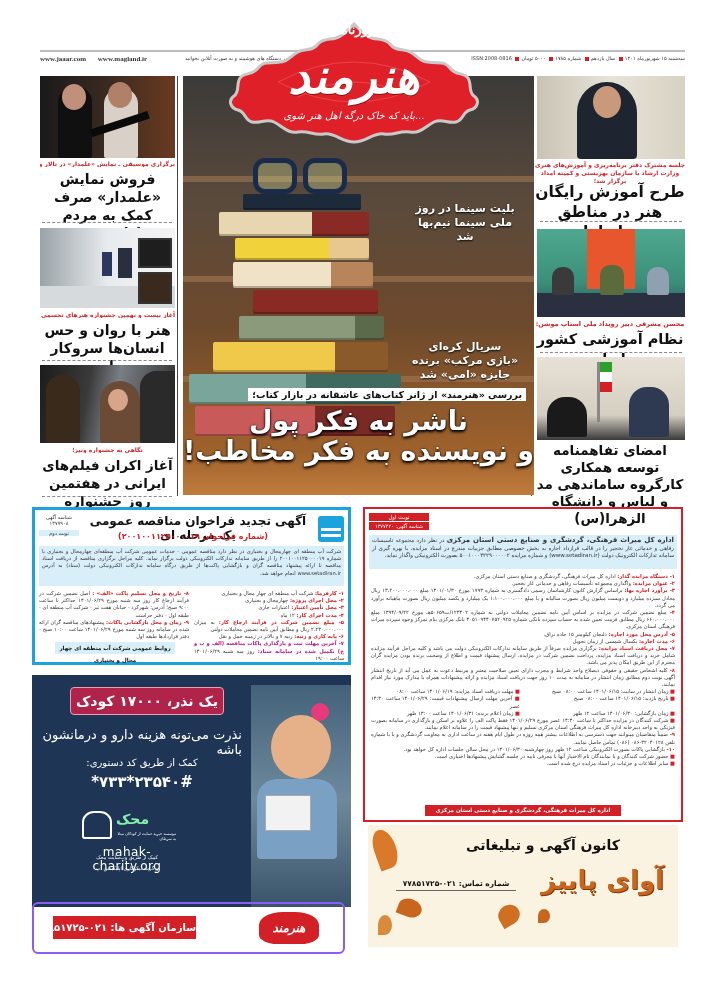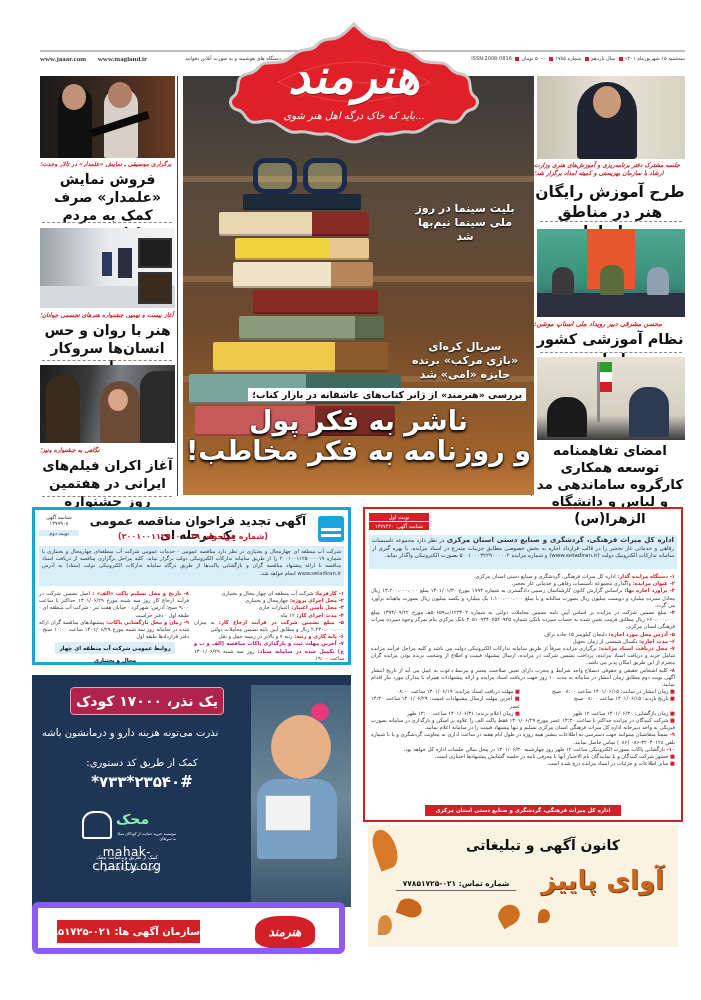--- a/index.html
+++ b/index.html
@@ -22,21 +22,21 @@
   .masthead svg { width: 100%; height: 100%; display: block; }
   .masthead .mh-daily { position: absolute; left: 0; right: 0; top: 0; text-align: center; color: #fff; font-family: "DejaVu Serif", serif; font-size: 13px; font-weight: bold; }
   .masthead .mh-name { position: absolute; left: 0; right: 0; top: 26px; text-align: center; color: #fff; font-family: "DejaVu Serif", serif; font-size: 48px; font-weight: bold; font-style: italic; text-shadow: 0 1px 0 #8a0d12; }
   .masthead .mh-tag { position: absolute; left: 60px; right: 60px; top: 88px; text-align: center; color: #fff; font-family: "DejaVu Serif", serif; font-size: 10px; font-style: italic; }
 
   
   .vline { width: 1px; background: #444; }
 
   
   .story-img { overflow: hidden; }
-  .kicker { font-size: 6.5px; font-weight: bold; color: #d31f26; text-align: left; white-space: nowrap; overflow: hidden; font-style: italic; }
+  .kicker { font-size: 6.5px; font-weight: bold; color: #d31f26; text-align: center; white-space: nowrap; overflow: hidden; }
   .headline { font-weight: bold; font-size: 15.5px; line-height: 20px; text-align: center; color: #111; }
   .sep { height: 1px; border-top: 1px dashed #888; }
 
   
   .hero { left: 183px; top: 76px; width: 351px; height: 419px; overflow: hidden; background: linear-gradient(180deg,#3b3a38 0%,#5a4a3c 30%,#6e4a2c 60%,#a0622c 90%,#c17c3c 100%); }
   .hero .shelf { position: absolute; left: 0; right: 0; height: 6px; background: #a07852; opacity: .6; }
   .hero .book { position: absolute; border-radius: 2px; box-shadow: inset 0 -2px 0 rgba(0,0,0,.25); }
   .hero .overlay-box { position: absolute; color: #fff; font-weight: bold; text-align: center; font-size: 11px; line-height: 14px; text-shadow: 0 1px 2px #000; }
   .hero .kick-box { position: absolute; right: 8px; top: 384px; background: #fff; color: #111; font-size: 9.5px; font-weight: bold; padding: 1px 4px; white-space: nowrap; }
   .hero .main-title { position: absolute; left: 0; right: 0; top: 392px; text-align: center; color: #fff; font-weight: bold; font-size: 27px; line-height: 30px; text-shadow: 0 2px 3px #000, 0 0 2px #000; }
@@ -44,21 +44,21 @@
   
   .ad-blue { left: 32px; top: 507px; width: 319px; height: 158px; border: 3px solid #1aa3dc; }
   .ad-red { left: 363px; top: 507px; width: 320px; height: 315px; border: 2px solid #d31f26; }
   .ad-title { font-weight: bold; text-align: center; }
   .ad-body { font-size: 5.2px; line-height: 7.2px; color: #333; text-align: justify; }
   .ad-body .r { color: #d31f26; font-weight: bold; }
   .ad-body .m { color: #c2127d; font-weight: bold; }
   .box-lightblue { background: #d8eef9; }
 
   .mahak { left: 32px; top: 675px; width: 319px; height: 232px; background: #1e3555; overflow: hidden; }
-  .hr-ad { left: 32px; top: 902px; width: 313px; height: 52px; border: 6px solid #8b5cf6; border-radius: 6px; }
+  .hr-ad { left: 32px; top: 902px; width: 313px; height: 52px; border: 2px solid #8b5cf6; border-radius: 6px; }
   .autumn { left: 368px; top: 825px; width: 310px; height: 122px; background: #fbf3e2; overflow: hidden; }
 </style>
 </head>
 <body>
 
 <div class="abs top-strip">
   <div class="left-urls">
     <span>www.jaaar.com</span>
     <span>www.magland.ir</span>
   </div>
@@ -74,20 +74,21 @@
     <span>ISSN:2008-0816</span>
   </div>
 </div>
 
 <div class="abs masthead">
   <svg viewBox="0 0 272 122">
     <path d="M136 2 C128 10 124 14 118 16 C112 18 106 16 100 22 C94 30 86 26 80 30 C72 34 70 40 62 40 C52 42 46 38 40 46 C34 54 26 50 22 56 C18 62 22 70 16 74 C10 78 12 86 20 88 C28 90 26 98 34 100 C42 102 48 96 56 100 C64 104 70 112 80 110 C90 108 96 114 106 112 C116 110 124 120 136 120 C148 120 156 110 166 112 C176 114 182 108 192 110 C202 112 208 104 216 100 C224 96 230 102 238 100 C246 98 244 90 252 88 C260 86 262 78 256 74 C250 70 254 62 250 56 C246 50 238 54 232 46 C226 38 220 42 210 40 C202 40 200 34 192 30 C186 26 178 30 172 22 C166 16 160 18 154 16 C148 14 144 10 136 2 Z" fill="#e02028" stroke="#c9c9c9" stroke-width="3"></path>
     <path d="M60 60 Q136 20 212 60 Q136 100 60 60 Z" fill="none" stroke="#f05a5f" stroke-width="1" opacity=".6"></path>
     <path d="M80 75 Q136 45 192 75" fill="none" stroke="#f05a5f" stroke-width="1" opacity=".6"></path>
   </svg>
+  <div class="mh-daily">روزنامه</div>
   <div class="mh-name">هنرمند</div>
   <div class="mh-tag">...باید که خاک درگه اهل هنر شوی</div>
 </div>
 
 <div class="abs vline" style="left:177px; top:76px; height:420px;"></div>
 <div class="abs vline" style="left:531px; top:76px; height:420px;"></div>
 
 <div class="abs story-img" style="left:537px; top:76px; width:148px; height:83px; background:linear-gradient(90deg,#c8c3b3 0%,#e7e3d8 50%,#d7d2c2 100%);">
   <div style="position:absolute; left:40px; top:6px; width:60px; height:77px; background:#1e2430; border-radius:30px 30px 4px 4px;"></div>
   <div style="position:absolute; left:56px; top:10px; width:28px; height:32px; background:#c99a7a; border-radius:50%;"></div>
@@ -163,21 +164,21 @@
   <div class="book" style="left:12px; top:330px; width:200px; height:30px; background:linear-gradient(90deg,#c85a5a 0 60%,#7a2a24 60%);"></div>
 
   <div style="position:absolute; left:70px; top:82px; width:44px; height:36px; border:5px solid #1a2a4a; border-radius:12px; background:rgba(210,220,150,.35);"></div>
   <div style="position:absolute; left:120px; top:82px; width:44px; height:36px; border:5px solid #1a2a4a; border-radius:12px; background:rgba(210,220,150,.35);"></div>
 
   <div class="overlay-box" style="left:232px; top:126px; width:100px;">بلیت سینما در روز ملی سینما نیم‌بها شد</div>
   <div class="overlay-box" style="left:228px; top:244px; width:108px;margin-top:20px;">سریال کره‌ای «بازی مرکب» برنده جایزه «امی» شد</div>
   <div class="kick-box" style="top:312px;">بررسی «هنرمند» از ژانر کتاب‌های عاشقانه در بازار کتاب؛</div>
   <div class="main-title" style="top:330px;">
     <div>ناشر به فکر پول</div>
-    <div>و روزنامه به فکر مخاطب!</div>
+    <div>و نویسنده به فکر مخاطب!</div>
   </div>
 </div>
 
 <div class="abs ad-blue">
   <div style="position:absolute; right:4px; top:6px; width:26px; height:26px; background:#1aa3dc; border-radius:3px;">
     <div style="position:absolute; left:3px; right:3px; top:12px; height:3px; background:#fff;"></div>
     <div style="position:absolute; left:3px; right:3px; top:18px; height:3px; background:#fff;"></div>
   </div>
   <div class="ad-title" style="position:absolute; right:40px; top:4px; width:220px; font-size:12px;">آگهی تجدید فراخوان مناقصه عمومی یک مرحله ای</div>
   <div style="position:absolute; right:80px; top:22px; width:150px; font-size:8px; font-weight:bold; color:#d31f26; text-align:center;">(شماره فراخوان ۲۰۰۱۰۰۱۱۲۵۰۰۰۰۱۹)</div>
@@ -239,21 +240,21 @@
 </div>
 
 <div class="abs mahak">
   <div style="position:absolute; right:-10px; top:10px; width:110px; height:230px; background:linear-gradient(180deg,#4a6a80 0%,#7c98a8 50%,#3a5468 100%); opacity:.85;"></div>
   <div style="position:absolute; right:20px; top:40px; width:60px; height:64px; background:#e6b089; border-radius:50%;"></div>
   <div style="position:absolute; right:22px; top:28px; width:18px; height:18px; background:#e73a7a; border-radius:50%;"></div>
   <div style="position:absolute; right:14px; top:104px; width:80px; height:80px; background:#7aa0c4; border-radius:20px 20px 4px 4px;"></div>
   <div style="position:absolute; right:40px; top:120px; width:46px; height:36px; background:#f2f2f2; border:1px solid #aaa;"></div>
 
   <div style="position:absolute; left:38px; top:12px; width:154px; height:28px; background:#b0234a; border:1px solid #e6a2b4; border-radius:4px; color:#fff; font-size:14px; font-weight:bold; text-align:center; line-height:26px;">یک نذر، ۱۷۰۰۰ کودک</div>
-  <div style="position:absolute; left:10px; top:52px; width:200px; color:#fff; font-size:10px; text-align:left;">نذرت می‌تونه هزینه دارو و درمانشون باشه</div>
+  <div style="position:absolute; left:10px; top:52px; width:200px; color:#fff; font-size:13px; text-align:right;">نذرت می‌تونه هزینه دارو و درمانشون باشه</div>
   <div style="position:absolute; left:10px; top:82px; width:200px; color:#fff; font-size:10px; text-align:center;">کمک از طریق کد دستوری:</div>
   <div style="position:absolute; left:10px; top:98px; width:200px; color:#fff; font-size:15px; font-weight:bold; text-align:center; direction:ltr; letter-spacing:1px;">*۷۳۳*۲۳۵۴۰#</div>
   <div style="position:absolute; left:50px; top:136px; width:30px; height:28px; border:2px solid #fff; border-radius:40% 40% 10% 10%;"></div>
   <div style="position:absolute; left:84px; top:136px; color:#86efac; font-size:14px; font-weight:bold;">محک</div>
   <div style="position:absolute; left:84px; top:156px; width:60px; color:#fff; font-size:3.8px;">موسسه خیریه حمایت از کودکان مبتلا به سرطان</div>
   <div style="position:absolute; left:40px; top:170px; width:110px; color:#fff; font-size:12px; text-align:center; direction:ltr; letter-spacing:.5px;">mahak-charity.org</div>
   <div style="position:absolute; left:40px; top:179px; width:110px; color:#fff; font-size:5px; text-align:center;">کمک از طریق وب‌سایت محک</div>
   <div style="position:absolute; left:40px; top:190px; width:110px; color:#fff; font-size:5px; text-align:center;">و گزینه نیکوکاری اپلیکیشن آپ</div>
 </div>
 

